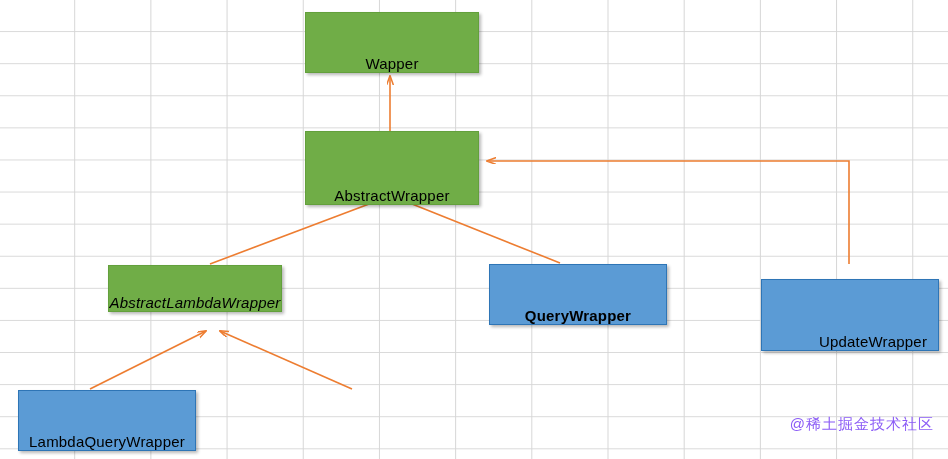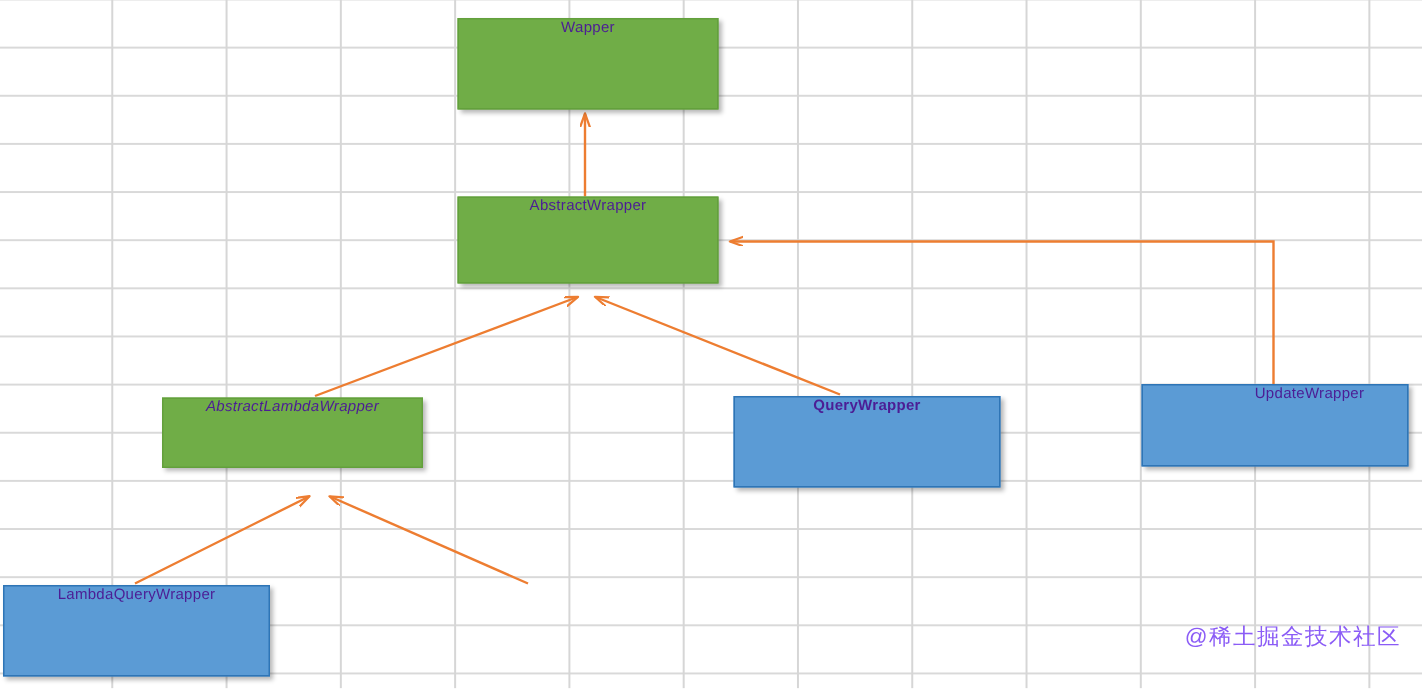--- a/index.html
+++ b/index.html
@@ -28,24 +28,24 @@
   }
   #edges {
     position: absolute;
     inset: 0;
     pointer-events: none;
   }
   .node {
     position: absolute;
     box-sizing: border-box;
     display: flex;
-    align-items: flex-start;
+    align-items: flex-end;
     justify-content: center;
-    color: #4c1d95;
-    font-size: 10px;
+    color: #000000;
+    font-size: 15px;
     letter-spacing: 0.2px;
     white-space: nowrap;
     box-shadow: 2px 2px 3px rgba(0,0,0,0.28);
   }
   .node.green {
     background-color: #70ad47;
     border: 1px solid #63a03c;
   }
   .node.blue {
     background-color: #5b9bd5;
@@ -86,36 +86,36 @@
 
     <line x1="90" y1="389" x2="206" y2="331" stroke="#ed7d31" stroke-width="1.6" marker-end="url(#ah)"></line>
 
     <line x1="352" y1="389" x2="220" y2="331" stroke="#ed7d31" stroke-width="1.6" marker-end="url(#ah)"></line>
   </svg>
 
   <div class="node green" style="left:305px; top:12px; width:174px; height:61px;">
     <span>Wapper</span>
   </div>
 
-  <div class="node green" style="left:305px; top:131px; width:174px; height:58px;">
+  <div class="node green" style="left:305px; top:131px; width:174px; height:74px;">
     <span>AbstractWrapper</span>
   </div>
 
   <div class="node green" style="left:108px; top:265px; width:174px; height:47px;font-style:italic;">
     <span>AbstractLambdaWrapper</span>
   </div>
 
   <div class="node blue" style="left:489px; top:264px; width:178px; height:61px;font-weight:bold;">
     <span>QueryWrapper</span>
   </div>
 
-  <div class="node blue" style="left:761px; top:256px; width:178px; height:55px;padding-left:46px;">
+  <div class="node blue" style="left:761px; top:279px; width:178px; height:72px;padding-left:46px;">
     <span>UpdateWrapper</span>
   </div>
 
-  <div class="node blue" style="left:2px; top:390px; width:178px; height:61px;">
+  <div class="node blue" style="left:18px; top:390px; width:178px; height:61px;">
     <span>LambdaQueryWrapper</span>
   </div>
 
 
   <div id="watermark">@稀土掘金技术社区</div>
 
 </div>
 
 </body></html>

